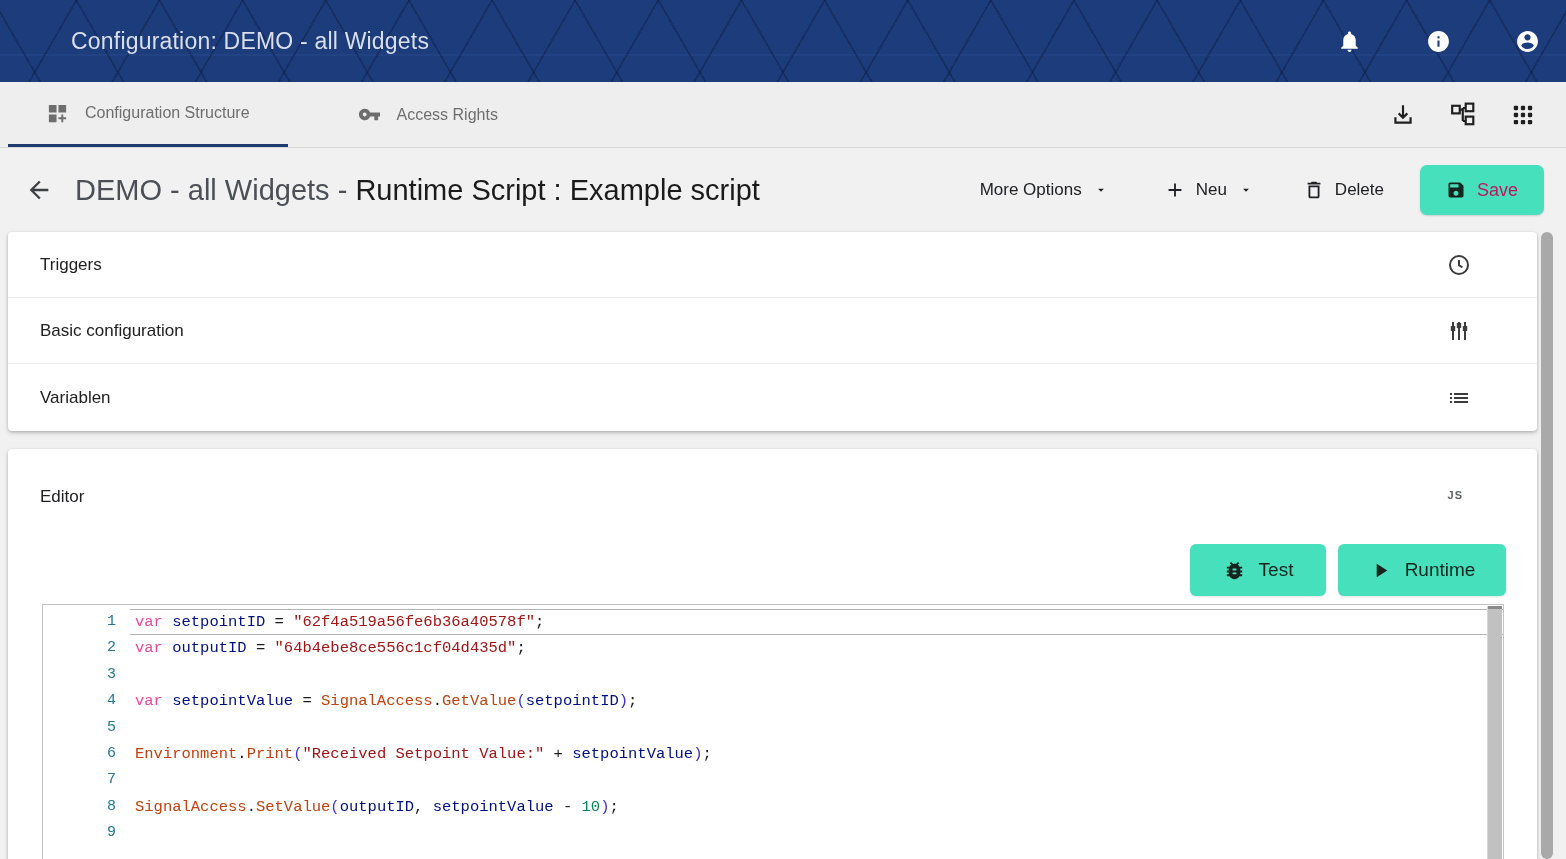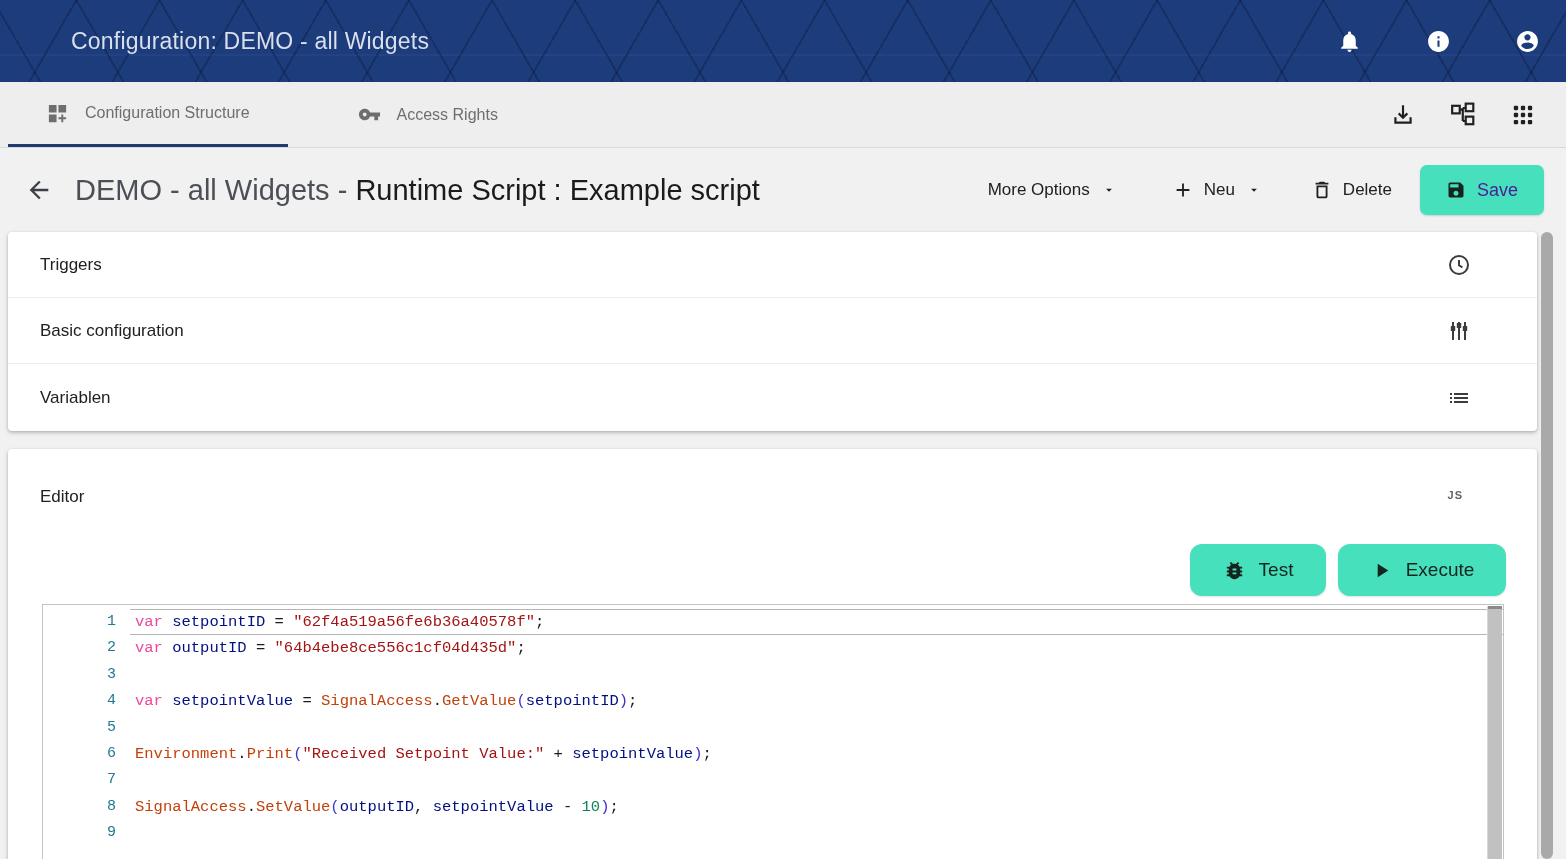--- a/index.html
+++ b/index.html
@@ -38,42 +38,42 @@
   .back-btn svg{ width:100%; height:100%; display:block; }
   .page-title{ margin-left:22px; font-size:29px; white-space:nowrap; }
   .title-prefix{ color:#4c5056; }
   .title-main{ color:#1b1b1b; }
   .toolbar-actions{ margin-left:auto; display:flex; align-items:center; padding-right:22px; }
   .tool-btn{ display:flex; align-items:center; gap:10px; cursor:pointer; color:#202124; font-size:17px; white-space:nowrap; }
   .tool-btn .bicon{ width:22px; height:22px; }
   .tool-btn .bicon svg{ width:100%; height:100%; display:block; }
   .caret{ width:14px; height:14px; margin-left:2px; }
   .caret svg{ width:100%; height:100%; display:block; }
-  .gap-a{ margin-right:56px; } .gap-b{ margin-right:50px;justify-content:center; } .gap-c{ margin-right:28px; }
+  .gap-a{ margin-right:56px; } .gap-b{ margin-right:50px;justify-content:center; } .gap-c{ margin-right:36px; }
   .save-btn{ background:#47e0bc; border:none; border-radius:7px; width:124px; height:50px;
     display:flex; align-items:center; justify-content:center; gap:11px; cursor:pointer;
-    font-size:18px; color:#4c1d95; font-family:inherit; box-shadow:0 1px 2px rgba(0,0,0,.15); }
+    font-size:18px; color:#be185d; font-family:inherit; box-shadow:0 1px 2px rgba(0,0,0,.15); }
   .save-btn .bicon{ width:20px; height:20px; color:#14241f; }
   .save-btn .bicon svg{ width:100%; height:100%; display:block; }
 
   
   .card{ background:#ffffff; border-radius:4px; margin-left:8px; width:1529px;
     box-shadow:0 1px 3px rgba(0,0,0,.18), 0 2px 5px rgba(0,0,0,.14); }
   .accordion-row{ height:66px; display:flex; align-items:center; padding:0 66px 0 32px;
     border-bottom:1px solid #ececec; cursor:pointer; }
   .accordion-row:last-child{ border-bottom:none; height:67px; }
   .accordion-label{ font-size:17px; color:#212121; }
   .accordion-icon{ margin-left:auto; width:24px; height:24px; color:#3c3c3c; }
   .accordion-icon svg{ width:100%; height:100%; display:block; }
 
   .editor-card{ margin-top:18px; height:430px; position:relative; }
   .editor-label{ position:absolute; left:32px; top:38px; font-size:17px; color:#202124; }
   .lang-badge{ position:absolute; right:74px; top:40px; font-size:11px; font-weight:bold;
     letter-spacing:1px; color:#5f6368; }
-  .run-btn{ position:absolute; top:95px; height:52px; background:#47e0bc; border:none; border-radius:12px;
+  .run-btn{ position:absolute; top:95px; height:52px; background:#47e0bc; border:none; border-radius:6px;
     display:flex; align-items:center; justify-content:center; gap:13px; cursor:pointer;
     font-size:19px; color:#14241f; font-family:inherit; box-shadow:0 1px 2px rgba(0,0,0,.12); }
   .test-btn{ left:1182px; width:136px; }
   .exec-btn{ left:1330px; width:168px; }
   .run-btn .bicon{ width:23px; height:23px; }
   .run-btn .bicon svg{ width:100%; height:100%; display:block; }
 
   
   .code-editor{ position:absolute; left:34px; top:155px; width:1462px; height:290px;
     border:1px solid #c3c3c3; background:#ffffff; display:flex; overflow:hidden;
@@ -264,21 +264,21 @@
         </svg>
     </span>
     <span>Test</span>
   </button>
   <button class="run-btn exec-btn">
     <span class="bicon">
       <svg viewBox="0 0 24 24" fill="currentColor">
           <path d="M8 5v14l11-7z"></path>
         </svg>
     </span>
-    <span>Execute</span>
+    <span>Runtime</span>
   </button>
 
   <div class="code-editor">
     <div class="gutter">
         <div class="ln">1</div>
         <div class="ln">2</div>
         <div class="ln">3</div>
         <div class="ln">4</div>
         <div class="ln">5</div>
         <div class="ln">6</div>

